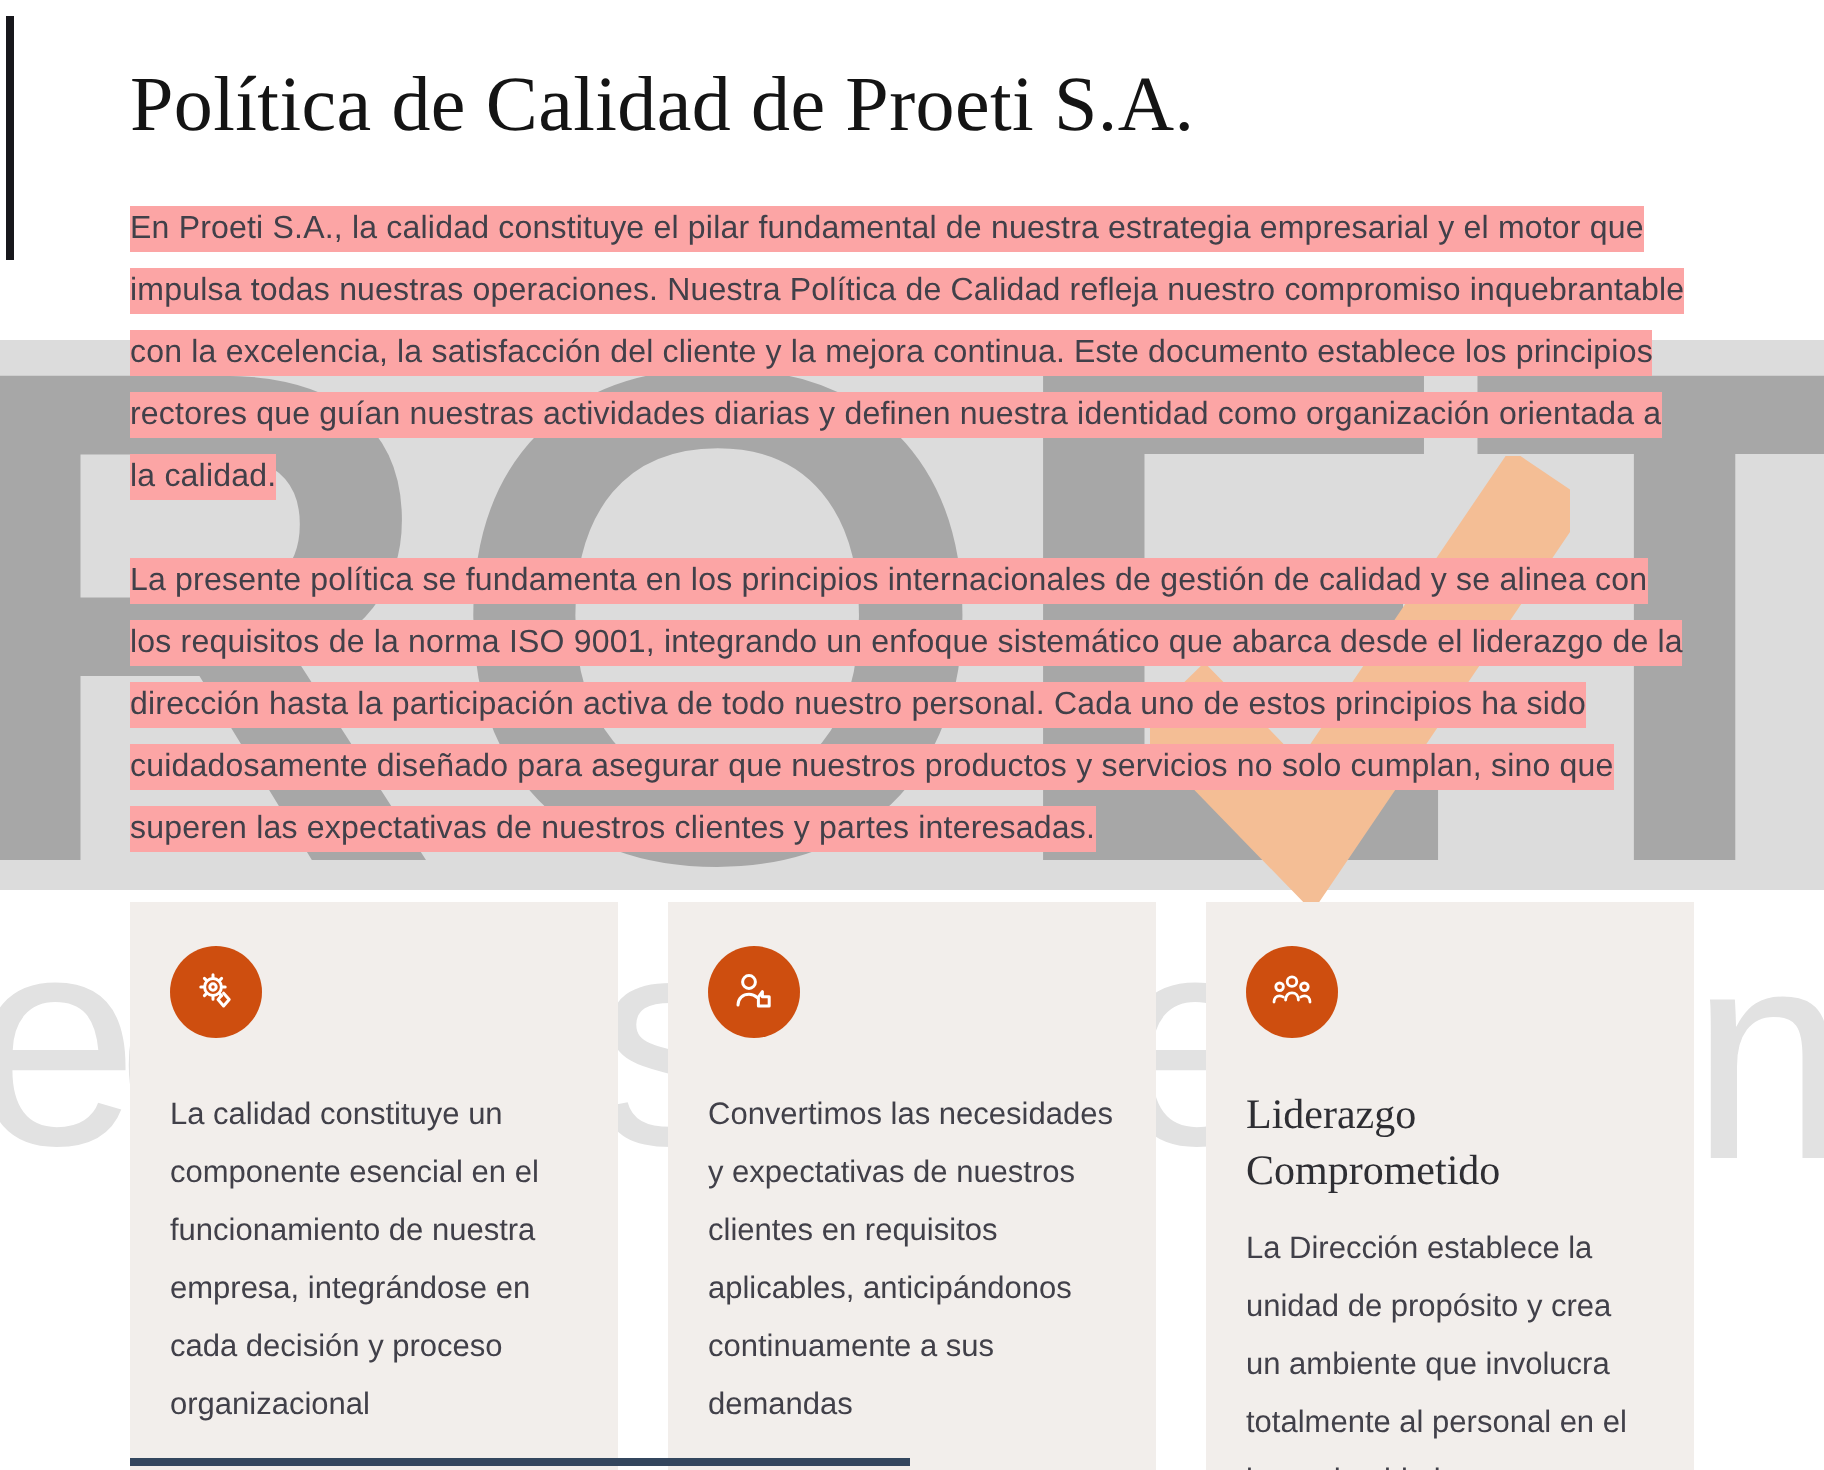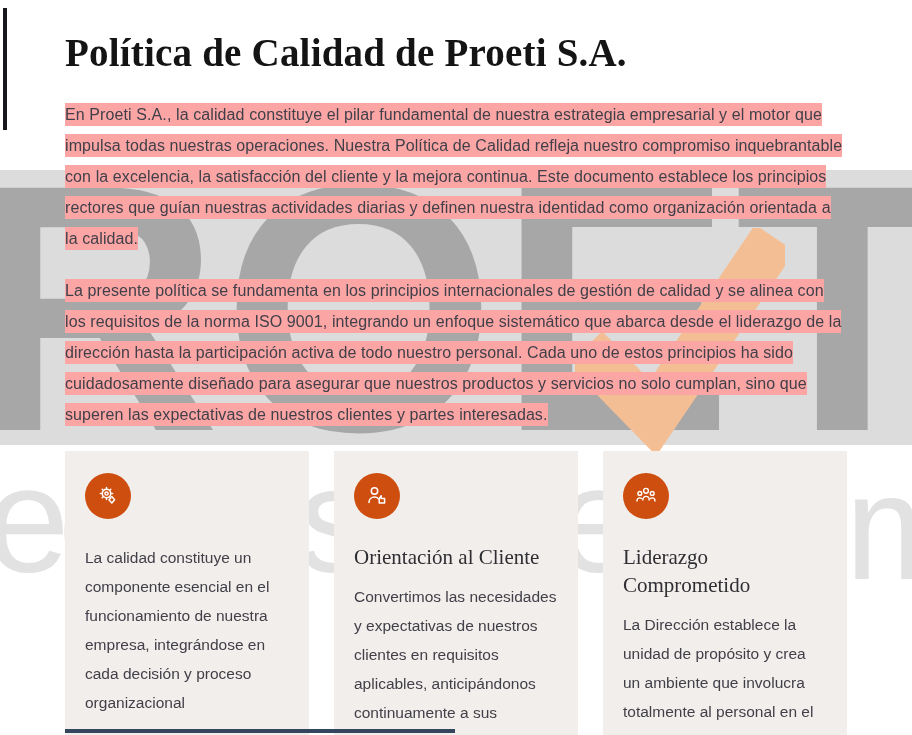--- a/index.html
+++ b/index.html
@@ -30,21 +30,21 @@
     position:absolute; left:3px; top:8px; width:4px; height:122px;
     background:#17171c; z-index:3;
   }
   .edge-line-bottom {
     position:absolute; left:65px; bottom:2px; width:390px; height:4px;
     background:#33465e; z-index:3;
   }
   
   .main { position:relative; z-index:2; padding:28px 65px 0 65px; }
   .page-title {
-    font-family:"Liberation Serif", serif; font-weight:700;
+    font-family:"Liberation Serif", serif; font-weight:400;
     font-size:39px; line-height:50px; color:#141414;
     margin-bottom:21px; letter-spacing:0.2px;
   }
   p.body-par {
     font-size:16px; line-height:31px; color:#414049;
     margin-bottom:21px; letter-spacing:0.1px;
   }
   
   p.body-par .hl {
     background:#fca5a5; display:inline; padding:3px 0;
@@ -115,21 +115,20 @@
     </div>
 
     <div class="card">
       <div class="icon-circle">
         <svg width="24" height="24" viewBox="0 0 24 24" fill="none" stroke="#ffffff" stroke-width="1.5" stroke-linejoin="round" stroke-linecap="round">
           <circle cx="9.5" cy="7" r="3.2"></circle>
           <path d="M4 18.5c0-3.4 2.5-5.4 5.5-5.4 1.6 0 3 .6 4 1.6"></path>
           <path d="M14.2 19v-4.4l2-2.8v2.6h3.4v4.6z"></path>
         </svg>
       </div>
-      <div class="card-title">Orientación al Cliente</div>
       <div class="card-text">Convertimos las necesidades y expectativas de nuestros clientes en requisitos aplicables, anticipándonos continuamente a sus demandas</div>
     </div>
 
     <div class="card">
       <div class="icon-circle">
         <svg width="24" height="24" viewBox="0 0 24 24" fill="none" stroke="#ffffff" stroke-width="1.4" stroke-linejoin="round" stroke-linecap="round">
           <circle cx="12" cy="6.8" r="2.4"></circle>
           <path d="M8.8 16c0-2.2 1.4-3.6 3.2-3.6s3.2 1.4 3.2 3.6"></path>
           <circle cx="5.8" cy="9.4" r="1.9"></circle>
           <path d="M3 17c0-1.9 1.2-3.1 2.8-3.1 .7 0 1.3 .2 1.8 .6"></path>

